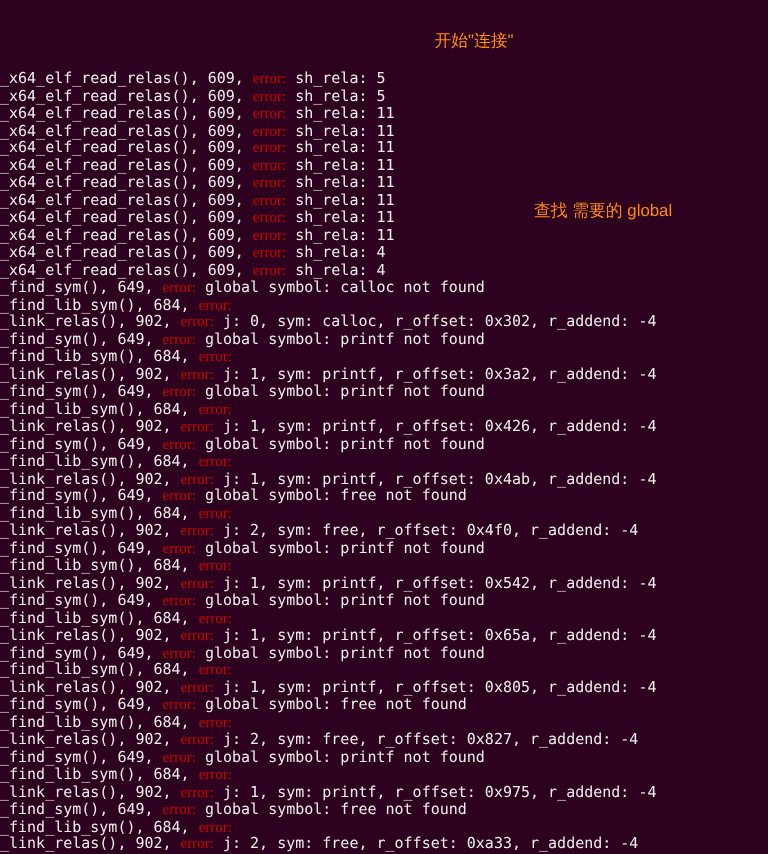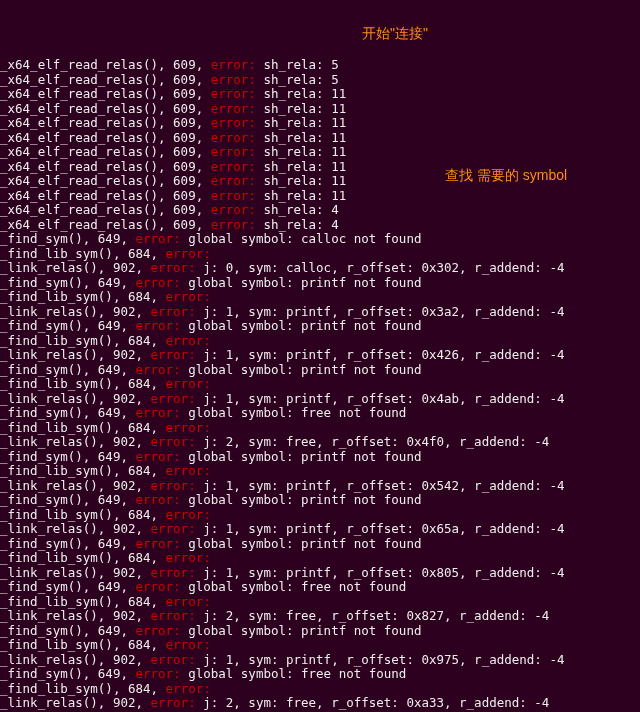--- a/index.html
+++ b/index.html
@@ -10,35 +10,35 @@
     font-size: 12.5px;
     line-height: 14.5px;
     color: #ffffff;
     width: 640px;
     height: 712px;
     overflow: hidden;
     white-space: pre;
     position: relative;
   }
   .line { display: block; }
-  .err { color: #cc0000; }
+  .err { color: #cc0000; font-family: Liberation Serif, serif; }
   .wht { color: #eeeeec; }
   .annotation {
     position: absolute;
     color: #ff8c1a;
     font-family: sans-serif;
     font-size: 14px;
     font-weight: normal;
     white-space: nowrap;
   }
 </style>
 </head>
 <body>
 
 
 
 <div id="terminal"><span class="line"><span class="wht">_x64_elf_read_relas(), 609, </span><span class="err">error:</span><span class="wht"> sh_rela: 5</span></span><span class="line"><span class="wht">_x64_elf_read_relas(), 609, </span><span class="err">error:</span><span class="wht"> sh_rela: 5</span></span><span class="line"><span class="wht">_x64_elf_read_relas(), 609, </span><span class="err">error:</span><span class="wht"> sh_rela: 11</span></span><span class="line"><span class="wht">_x64_elf_read_relas(), 609, </span><span class="err">error:</span><span class="wht"> sh_rela: 11</span></span><span class="line"><span class="wht">_x64_elf_read_relas(), 609, </span><span class="err">error:</span><span class="wht"> sh_rela: 11</span></span><span class="line"><span class="wht">_x64_elf_read_relas(), 609, </span><span class="err">error:</span><span class="wht"> sh_rela: 11</span></span><span class="line"><span class="wht">_x64_elf_read_relas(), 609, </span><span class="err">error:</span><span class="wht"> sh_rela: 11</span></span><span class="line"><span class="wht">_x64_elf_read_relas(), 609, </span><span class="err">error:</span><span class="wht"> sh_rela: 11</span></span><span class="line"><span class="wht">_x64_elf_read_relas(), 609, </span><span class="err">error:</span><span class="wht"> sh_rela: 11</span></span><span class="line"><span class="wht">_x64_elf_read_relas(), 609, </span><span class="err">error:</span><span class="wht"> sh_rela: 11</span></span><span class="line"><span class="wht">_x64_elf_read_relas(), 609, </span><span class="err">error:</span><span class="wht"> sh_rela: 4</span></span><span class="line"><span class="wht">_x64_elf_read_relas(), 609, </span><span class="err">error:</span><span class="wht"> sh_rela: 4</span></span><span class="line"><span class="wht">_find_sym(), 649, </span><span class="err">error:</span><span class="wht"> global symbol: calloc not found</span></span><span class="line"><span class="wht">_find_lib_sym(), 684, </span><span class="err">error:</span><span class="wht"></span></span><span class="line"><span class="wht">_link_relas(), 902, </span><span class="err">error:</span><span class="wht"> j: 0, sym: calloc, r_offset: 0x302, r_addend: -4</span></span><span class="line"><span class="wht">_find_sym(), 649, </span><span class="err">error:</span><span class="wht"> global symbol: printf not found</span></span><span class="line"><span class="wht">_find_lib_sym(), 684, </span><span class="err">error:</span><span class="wht"></span></span><span class="line"><span class="wht">_link_relas(), 902, </span><span class="err">error:</span><span class="wht"> j: 1, sym: printf, r_offset: 0x3a2, r_addend: -4</span></span><span class="line"><span class="wht">_find_sym(), 649, </span><span class="err">error:</span><span class="wht"> global symbol: printf not found</span></span><span class="line"><span class="wht">_find_lib_sym(), 684, </span><span class="err">error:</span><span class="wht"></span></span><span class="line"><span class="wht">_link_relas(), 902, </span><span class="err">error:</span><span class="wht"> j: 1, sym: printf, r_offset: 0x426, r_addend: -4</span></span><span class="line"><span class="wht">_find_sym(), 649, </span><span class="err">error:</span><span class="wht"> global symbol: printf not found</span></span><span class="line"><span class="wht">_find_lib_sym(), 684, </span><span class="err">error:</span><span class="wht"></span></span><span class="line"><span class="wht">_link_relas(), 902, </span><span class="err">error:</span><span class="wht"> j: 1, sym: printf, r_offset: 0x4ab, r_addend: -4</span></span><span class="line"><span class="wht">_find_sym(), 649, </span><span class="err">error:</span><span class="wht"> global symbol: free not found</span></span><span class="line"><span class="wht">_find_lib_sym(), 684, </span><span class="err">error:</span><span class="wht"></span></span><span class="line"><span class="wht">_link_relas(), 902, </span><span class="err">error:</span><span class="wht"> j: 2, sym: free, r_offset: 0x4f0, r_addend: -4</span></span><span class="line"><span class="wht">_find_sym(), 649, </span><span class="err">error:</span><span class="wht"> global symbol: printf not found</span></span><span class="line"><span class="wht">_find_lib_sym(), 684, </span><span class="err">error:</span><span class="wht"></span></span><span class="line"><span class="wht">_link_relas(), 902, </span><span class="err">error:</span><span class="wht"> j: 1, sym: printf, r_offset: 0x542, r_addend: -4</span></span><span class="line"><span class="wht">_find_sym(), 649, </span><span class="err">error:</span><span class="wht"> global symbol: printf not found</span></span><span class="line"><span class="wht">_find_lib_sym(), 684, </span><span class="err">error:</span><span class="wht"></span></span><span class="line"><span class="wht">_link_relas(), 902, </span><span class="err">error:</span><span class="wht"> j: 1, sym: printf, r_offset: 0x65a, r_addend: -4</span></span><span class="line"><span class="wht">_find_sym(), 649, </span><span class="err">error:</span><span class="wht"> global symbol: printf not found</span></span><span class="line"><span class="wht">_find_lib_sym(), 684, </span><span class="err">error:</span><span class="wht"></span></span><span class="line"><span class="wht">_link_relas(), 902, </span><span class="err">error:</span><span class="wht"> j: 1, sym: printf, r_offset: 0x805, r_addend: -4</span></span><span class="line"><span class="wht">_find_sym(), 649, </span><span class="err">error:</span><span class="wht"> global symbol: free not found</span></span><span class="line"><span class="wht">_find_lib_sym(), 684, </span><span class="err">error:</span><span class="wht"></span></span><span class="line"><span class="wht">_link_relas(), 902, </span><span class="err">error:</span><span class="wht"> j: 2, sym: free, r_offset: 0x827, r_addend: -4</span></span><span class="line"><span class="wht">_find_sym(), 649, </span><span class="err">error:</span><span class="wht"> global symbol: printf not found</span></span><span class="line"><span class="wht">_find_lib_sym(), 684, </span><span class="err">error:</span><span class="wht"></span></span><span class="line"><span class="wht">_link_relas(), 902, </span><span class="err">error:</span><span class="wht"> j: 1, sym: printf, r_offset: 0x975, r_addend: -4</span></span><span class="line"><span class="wht">_find_sym(), 649, </span><span class="err">error:</span><span class="wht"> global symbol: free not found</span></span><span class="line"><span class="wht">_find_lib_sym(), 684, </span><span class="err">error:</span><span class="wht"></span></span><span class="line"><span class="wht">_link_relas(), 902, </span><span class="err">error:</span><span class="wht"> j: 2, sym: free, r_offset: 0xa33, r_addend: -4</span></span><span class="line"><span class="wht">_find_sym(), 649, </span><span class="err">error:</span><span class="wht"> global symbol: printf not found</span></span></div>
 
 <div class="annotation" style="left:362px; top:26px;">开始"连接"</div>
-<div class="annotation" style="left:445px; top:168px;">查找 需要的 symbol</div>
+<div class="annotation" style="left:445px; top:168px;">查找 需要的 global</div>
 
 
 
 
 </body></html>

